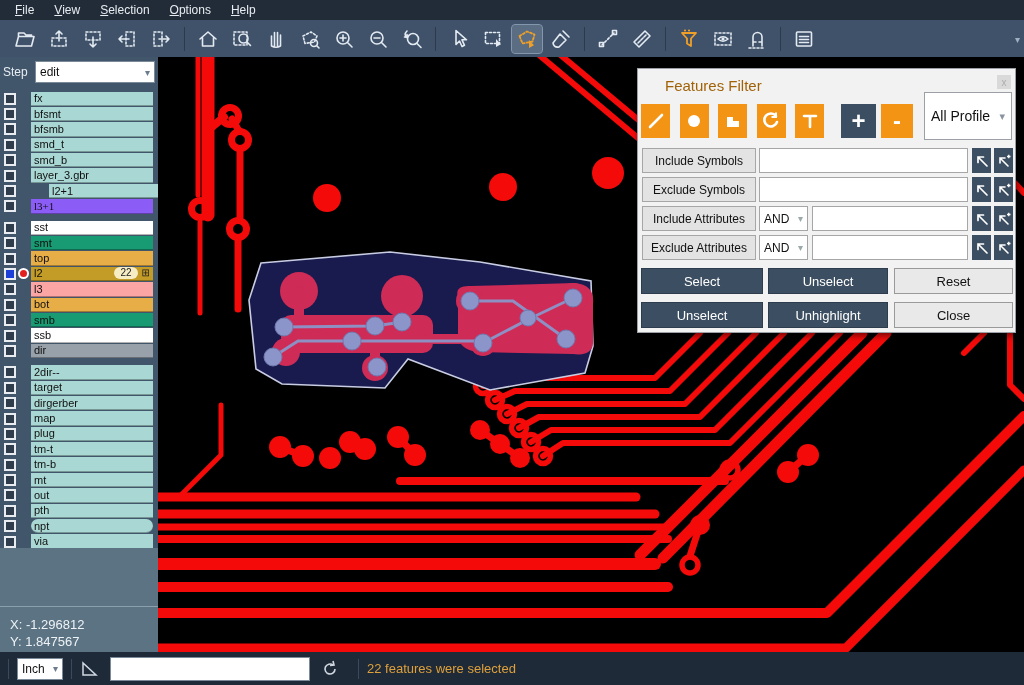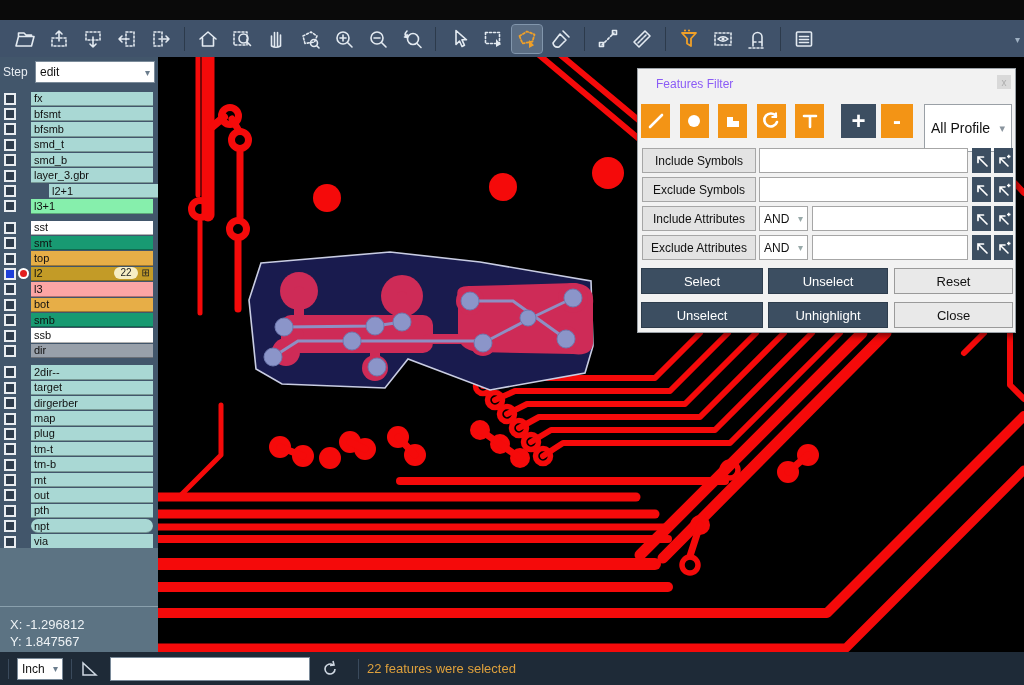--- a/index.html
+++ b/index.html
@@ -51,28 +51,28 @@
   #coord-x,#coord-y { color:#eef3f6; font-size:13px; padding-left:10px; }
   #coord-x { margin-top:10px; } #coord-y { margin-top:2px; }
   #sidebar-fill { position:absolute; left:0; top:491px; width:158px; height:58px; background:#5c7383; }
 
   
   #canvas { position:absolute; left:158px; top:57px; width:866px; height:595px; background:#000; }
 
   
   #dialog { position:absolute; left:637px; top:68px; width:379px; height:265px;
             background:#f2f2f2; border:1px solid #9aa0a6; box-shadow:2px 3px 6px rgba(0,0,0,.5); z-index:40; }
-  #dlg-title { position:absolute; left:18px; top:8px; font-size:12px; color:#8b5cf6; }
+  #dlg-title { position:absolute; left:27px; top:8px; font-size:15px; color:#a16207; }
   #dlg-close { position:absolute; right:4px; top:6px; width:14px; height:14px; background:#d9d9d9;
                color:#aeaeae; font-size:10px; display:flex; align-items:center; justify-content:center; }
   .dlg-tool { position:absolute; top:35px; height:34px; background:#f39415;
               display:flex; align-items:center; justify-content:center; }
   .dlg-tool.dark { background:#3c4e61; }
   .dlg-tool .pm { color:#fff; font-size:24px; font-weight:bold; line-height:20px; }
-  #profile-select { position:absolute; top:35px; left:286px; width:88px; height:48px; background:#fff;
+  #profile-select { position:absolute; top:23px; left:286px; width:88px; height:48px; background:#fff;
                     border:1px solid #9aa0a6; display:flex; align-items:center; justify-content:space-between;
                     padding:0 6px; font-size:14px; color:#111; }
   #profile-select .chev { color:#8a949e; font-size:11px; }
   .f-row { position:absolute; left:4px; width:371px; height:25px; }
   .f-label { position:absolute; left:0; top:0; width:114px; height:25px; background:#e3e3e3;
              border:1px solid #a6a6a6; font-size:12px; color:#111; display:flex;
              align-items:center; justify-content:center; }
   .f-and { position:absolute; left:117px; top:0; width:49px; height:25px; background:#fff;
            border:1px solid #a6a6a6; font-size:12px; color:#111; display:flex; align-items:center;
            justify-content:space-between; padding:0 4px; }
@@ -93,20 +93,27 @@
                  color:#111; display:flex; align-items:center; justify-content:space-between; padding:0 4px; }
   #unit-select .chev { color:#6b7d8d; font-size:10px; }
   #cmd-input { width:200px; height:24px; background:#fff; border:1px solid #7a8a99; }
   #status-msg { color:#dea03c; font-size:13px; }
 </style>
 </head>
 <body>
 
 <div id="app">
 
+  <div id="menubar">
+      <div class="menu-item"><u>F</u>ile</div>
+      <div class="menu-item"><u>V</u>iew</div>
+      <div class="menu-item"><u>S</u>election</div>
+      <div class="menu-item"><u>O</u>ptions</div>
+      <div class="menu-item"><u>H</u>elp</div>
+    </div>
 
   <div id="toolbar">
     <div class="tb-icon">
         <svg width="24" height="24" viewBox="0 0 24 24">
           <path d="M3,19 L5.5,9.5 H21 L18.5,19 Z M5.5,9.5 V6 H11 L13,8 H18.5 V9.5" stroke="#e3eaf1" stroke-width="1.6" fill="none" stroke-linecap="round" stroke-linejoin="round"></path>
         </svg>
       </div>
       <div class="tb-icon">
         <svg width="24" height="24" viewBox="0 0 24 24">
           <rect x="5" y="11" width="14" height="8" stroke-dasharray="2,2" stroke="#e3eaf1" stroke-width="1.6" fill="none" stroke-linecap="round" stroke-linejoin="round"></rect>
@@ -282,21 +289,21 @@
           <span class="lr-name" style="background: rgb(169, 216, 212);">layer_3.gbr</span>
         </div>
         <div class="layer-row">
           <span class="lr-check"></span>
           <span class="lr-spacer"></span>
           <span class="lr-name" style="background: rgb(169, 216, 212); margin-left: 20px;">l2+1</span>
         </div>
         <div class="layer-row">
           <span class="lr-check"></span>
           <span class="lr-spacer"></span>
-          <span class="lr-name" style="background: #86efac;">l3+1</span>
+          <span class="lr-name" style="background: #8b5cf6; font-family: Liberation Serif, serif;">l3+1</span>
         </div>
         <div class="layer-gap"></div>
         <div class="layer-row">
           <span class="lr-check"></span>
           <span class="lr-spacer"></span>
           <span class="lr-name" style="background: rgb(255, 255, 255);">sst</span>
         </div>
         <div class="layer-row">
           <span class="lr-check"></span>
           <span class="lr-spacer"></span>

